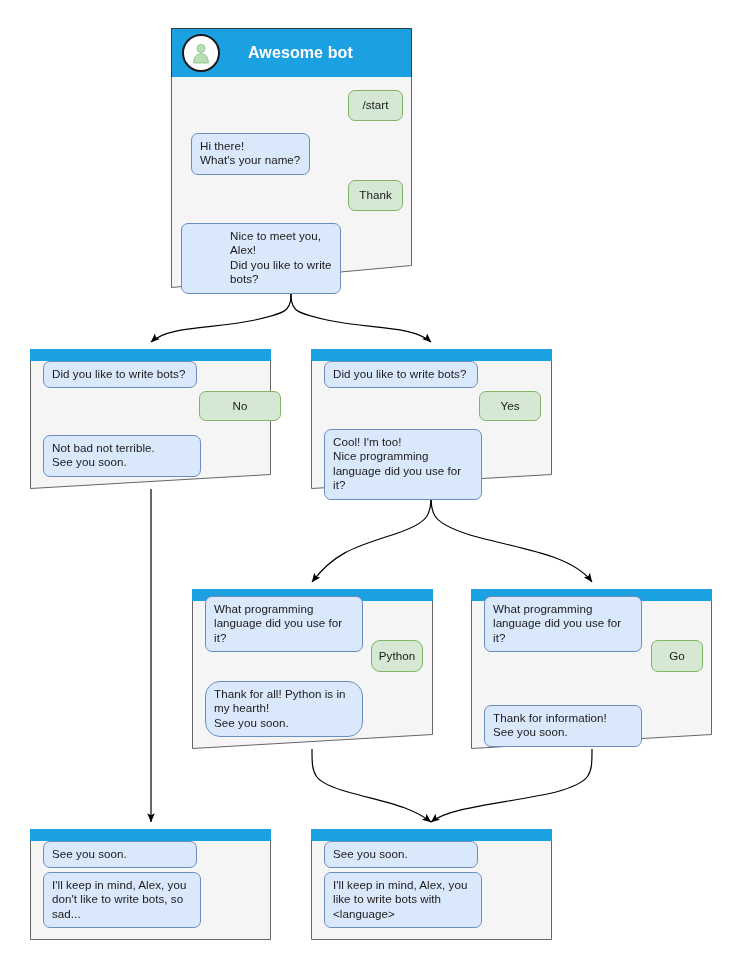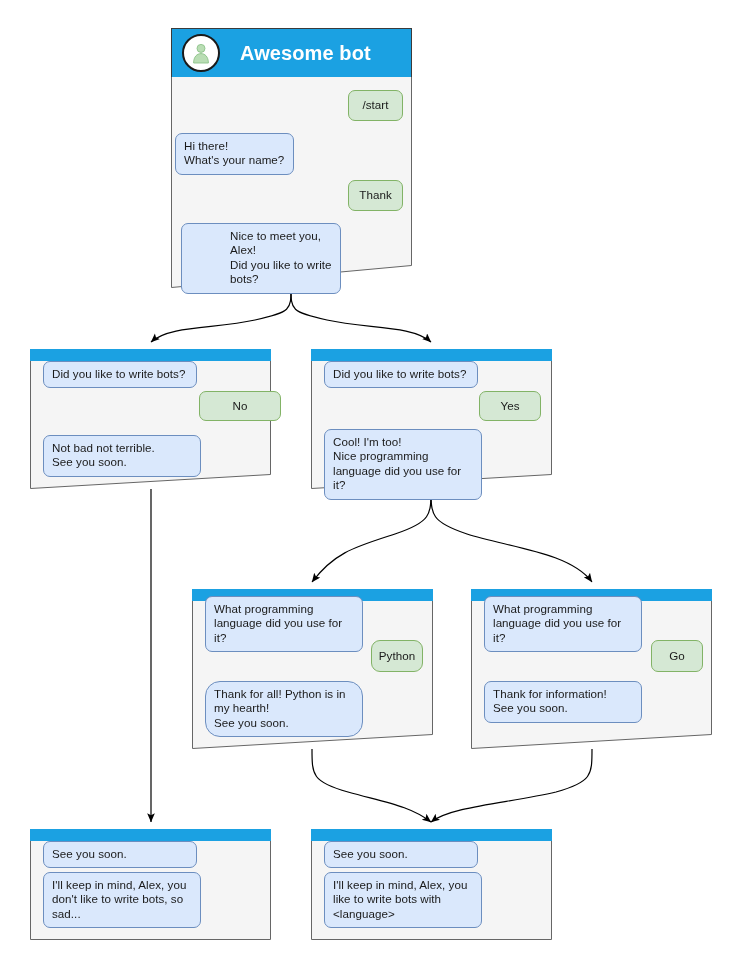--- a/index.html
+++ b/index.html
@@ -71,23 +71,23 @@
     background: #ffffff;
     border: 2px solid #1a1a1a;
     box-sizing: border-box;
     display: flex;
     align-items: center;
     justify-content: center;
     flex: 0 0 auto;
   }
   .bot-title {
     color: #ffffff;
-    font-size: 20px;
+    font-size: 16px;
     font-weight: bold;
-    margin-left: 20px;
+    margin-left: 28px;
     letter-spacing: 0.1px;
   }
   .bubble {
     position: absolute;
     box-sizing: border-box;
     font-size: 11.6px;
     line-height: 14.4px;
     color: #1a1a1a;
     padding: 5px 8px 6px 8px;
     border-radius: 7px;
@@ -188,21 +188,21 @@
       <div class="node" style="left: 311px; top: 829px; width: 241px; height: 111px;">
         <div class="node-shell">
           <svg class="node-bg" viewBox="0 0 241 111" preserveAspectRatio="none">
             <path d="M 0.5 0.5 L 240.5 0.5 L 240.5 110.5 L 0.5 110.5 Z" fill="#f5f5f5" stroke="#666666" stroke-width="1"></path>
           </svg>
           <div class="node-header plain"></div>
         </div>
       </div>
     </div>
 <div class="bubble user" style="left: 348px; top: 90px; width: 55px; min-height: 31px; position: absolute; z-index: 5;">/start</div>
-    <div class="bubble bot" style="left: 175px; top: 133px; width: 119px; min-height: 38px; position: absolute; z-index: 4;">Hi there!
+    <div class="bubble bot" style="left: 191px; top: 133px; width: 119px; min-height: 38px; position: absolute; z-index: 4;">Hi there!
 What's your name?</div>
     <div class="bubble user" style="left: 348px; top: 180px; width: 55px; min-height: 31px; position: absolute; z-index: 5;">Thank</div>
     <div class="bubble bot" style="left: 181px; top: 223px; width: 160px; min-height: 38px; position: absolute; z-index: 4; padding-left: 48px;">Nice to meet you, Alex!
 Did you like to write bots?</div>
     <div class="bubble bot" style="left: 43px; top: 361px; width: 154px; min-height: 21px; position: absolute; z-index: 4;">Did you like to write bots?</div>
     <div class="bubble user" style="left: 199px; top: 391px; width: 82px; min-height: 30px; position: absolute; z-index: 5;">No</div>
     <div class="bubble bot" style="left: 43px; top: 435px; width: 158px; min-height: 38px; position: absolute; z-index: 4;">Not bad not terrible.
 See you soon.</div>
     <div class="bubble bot" style="left: 324px; top: 361px; width: 154px; min-height: 21px; position: absolute; z-index: 4;">Did you like to write bots?</div>
     <div class="bubble user" style="left: 479px; top: 391px; width: 62px; min-height: 30px; position: absolute; z-index: 5;">Yes</div>
@@ -211,21 +211,21 @@
 language did you use for it?</div>
     <div class="bubble bot" style="left: 205px; top: 596px; width: 158px; min-height: 38px; position: absolute; z-index: 4;">What programming
 language did you use for it?</div>
     <div class="bubble user" style="left: 371px; top: 640px; width: 52px; min-height: 32px; position: absolute; z-index: 5; border-radius: 9px;">Python</div>
     <div class="bubble bot" style="left: 205px; top: 681px; width: 158px; min-height: 52px; position: absolute; z-index: 4; border-radius: 15px;">Thank for all! Python is in
 my hearth!
 See you soon.</div>
     <div class="bubble bot" style="left: 484px; top: 596px; width: 158px; min-height: 38px; position: absolute; z-index: 4;">What programming
 language did you use for it?</div>
     <div class="bubble user" style="left: 651px; top: 640px; width: 52px; min-height: 32px; position: absolute; z-index: 5;">Go</div>
-    <div class="bubble bot" style="left: 484px; top: 681px; width: 158px; min-height: 38px; position: absolute; z-index: 4;">Thank for information!
+    <div class="bubble bot" style="left: 484px; top: 705px; width: 158px; min-height: 38px; position: absolute; z-index: 4;">Thank for information!
 See you soon.</div>
     <div class="bubble bot" style="left: 43px; top: 841px; width: 154px; min-height: 21px; position: absolute; z-index: 4;">See you soon.</div>
     <div class="bubble bot" style="left: 43px; top: 872px; width: 158px; min-height: 55px; position: absolute; z-index: 4;">I'll keep in mind, Alex, you
 don't like to write bots, so
 sad...</div>
     <div class="bubble bot" style="left: 324px; top: 841px; width: 154px; min-height: 21px; position: absolute; z-index: 4;">See you soon.</div>
     <div class="bubble bot" style="left: 324px; top: 872px; width: 158px; min-height: 55px; position: absolute; z-index: 4;">I'll keep in mind, Alex, you
 like to write bots with
 &lt;language&gt;</div>
   </div>

